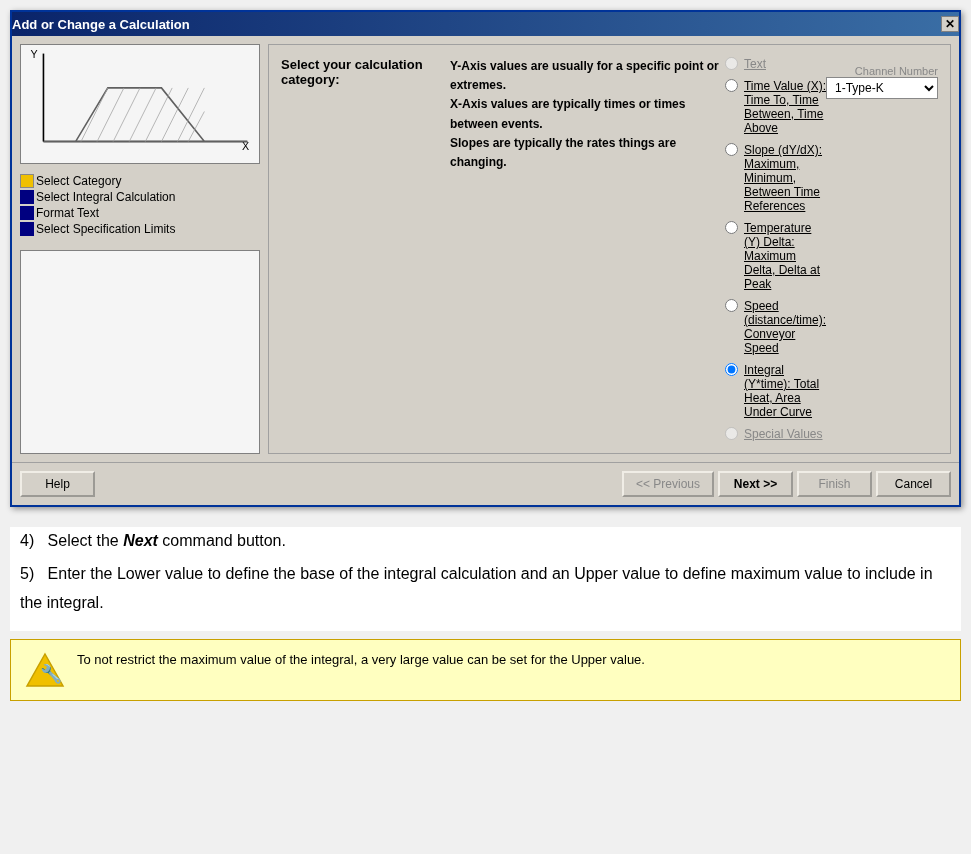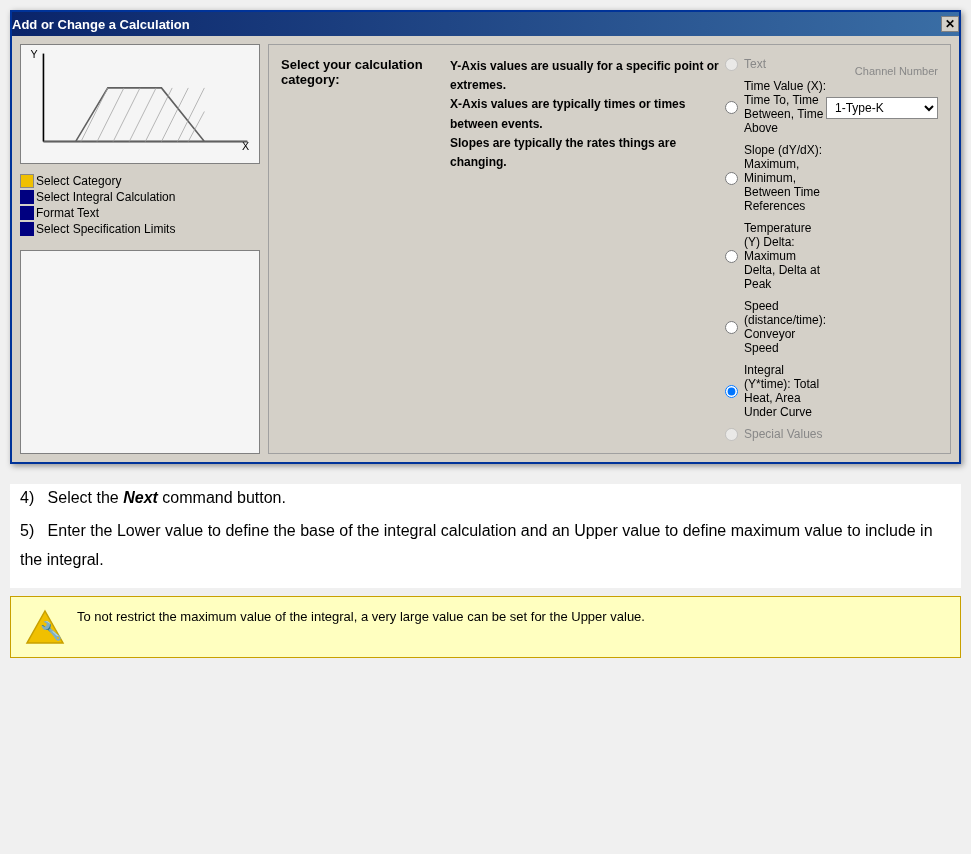--- a/index.html
+++ b/index.html
@@ -131,45 +131,46 @@
 
     .radio-group {
       display: flex;
       flex-direction: column;
       gap: 8px;
       flex: 1;
     }
 
     .radio-item {
       display: flex;
-      align-items: center;
+      align-items: flex-start;
       gap: 6px;
       font-size: 12px;
       color: #000;
+      text-decoration: underline;
     }
 
     .radio-item input[type="radio"] {
       margin: 0;
       cursor: pointer;
     }
 
     .radio-item.disabled {
       color: #888;
     }
 
     .radio-item.disabled input[type="radio"] {
       cursor: default;
     }
 
     .channel-area {
       display: flex;
       flex-direction: column;
       align-items: flex-end;
       margin-top: 8px;
-      gap: 20px;
+      gap: 0;
     }
 
     .channel-label {
       font-size: 11px;
       color: #888;
     }
 
     .channel-select {
       width: 112px;
       font-size: 12px;
@@ -361,20 +362,29 @@
         <span class="channel-label">Channel Number</span>
         <select class="channel-select">
           <option>1-Type-K</option>
           <option>2-Type-K</option>
           <option>3-Type-K</option>
         </select>
       </div>
     </div>
   </div>
 
+  <div class="dialog-footer">
+    <button class="btn">Help</button>
+    <div style="display:flex; gap:4px;">
+      <button class="btn disabled">&lt;&lt; Previous</button>
+      <button class="btn primary">Next &gt;&gt;</button>
+      <button class="btn disabled">Finish</button>
+      <button class="btn">Cancel</button>
+    </div>
+  </div>
 </div>
 
 <div class="instructions">
   <div class="instruction-item">
     <span>4)&nbsp;&nbsp;</span>
     <span>Select the </span>
     <strong><em>Next</em></strong>
     <span> command button.</span>
   </div>
   <div class="instruction-item">

